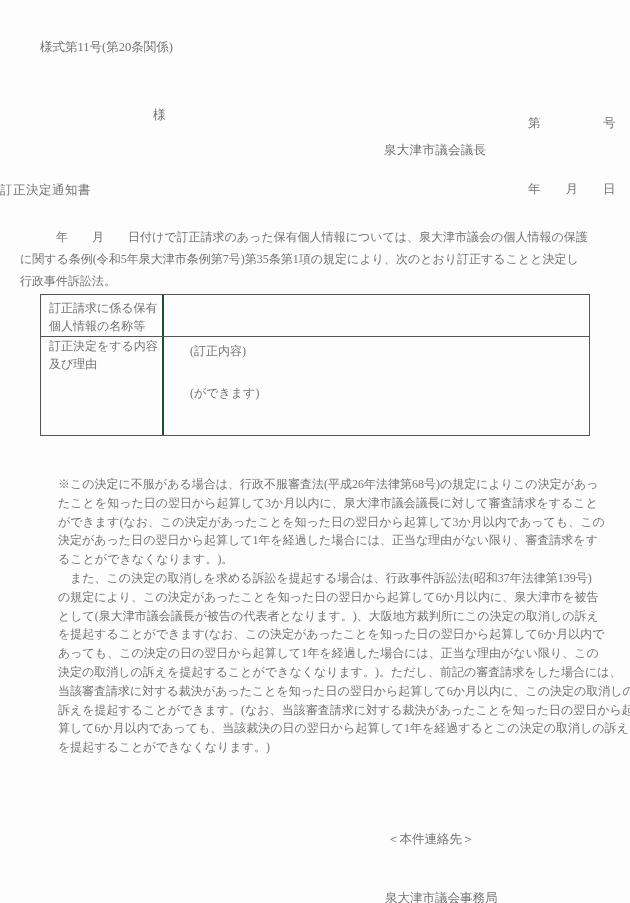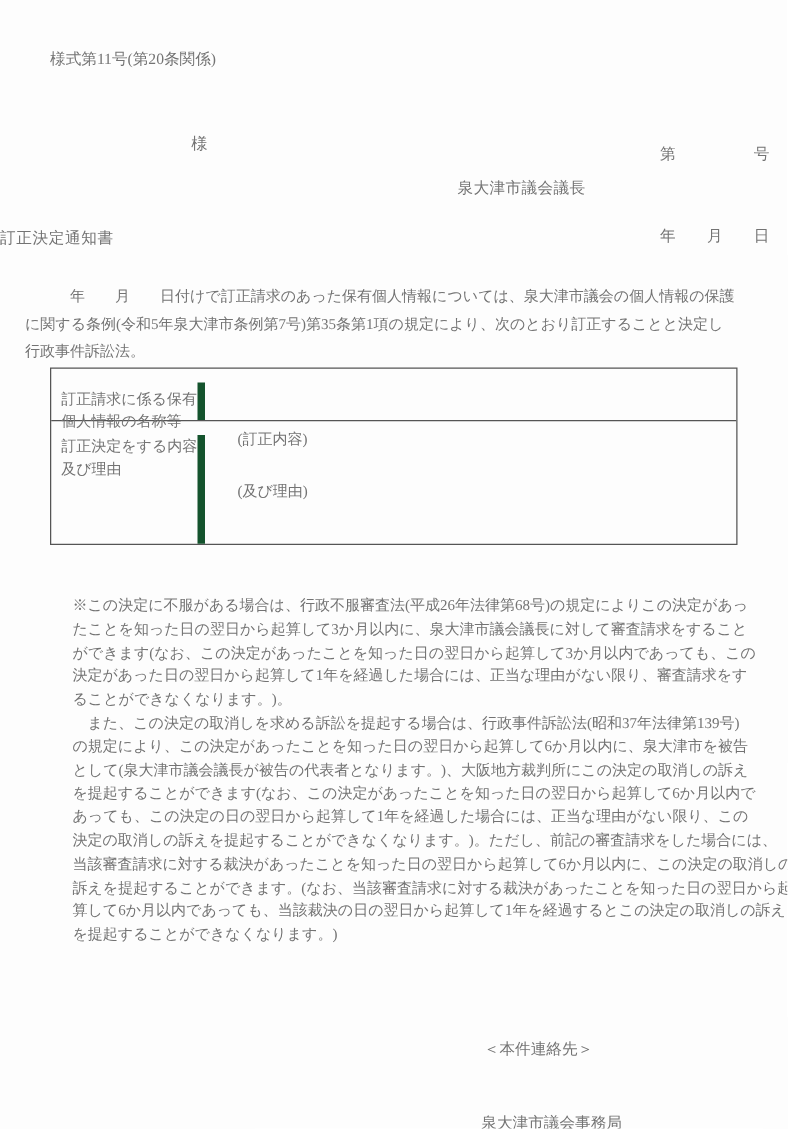--- a/index.html
+++ b/index.html
@@ -20,21 +20,21 @@
   }
   .doc-number-block {
     position: absolute; left: 504px; top: 68px;
     font-size: 12.5px; line-height: 22px; white-space: pre; margin-left: 24px;
   }
   .addressee {
     position: absolute; left: 153px; top: 106px;
     font-size: 13px;
   }
   .sender {
-    position: absolute; left: 366px; top: 142px;
+    position: absolute; left: 384px; top: 142px;
     font-size: 12.5px; letter-spacing: 0.3px; white-space: pre;
   }
   .doc-title {
     position: absolute; left: 0; top: 182px; width: 630px;
     font-size: 12.5px; letter-spacing: 0.5px;
   }
   .body-para {
     position: absolute; left: 20px; top: 226px;
     font-size: 12px; line-height: 22px;
   }
@@ -43,24 +43,23 @@
   .tbl {
     position: absolute; left: 40px; top: 294px;
     width: 550px; box-sizing: border-box;
     border: 1px solid #555;
     font-size: 12px;
   }
   .trow { display: flex; box-sizing: border-box; }
   .trow + .trow { border-top: 1px solid #555; }
   .tlabel {
     width: 123px; box-sizing: border-box;
-    border-right: 6px solid #14532d;
+    border-right: 2px solid #14532d;
     padding: 4px 17px 0 8px;
     line-height: 18px;
-    margin-top: 11px;
   }
   .tvalue {
     flex: 1; box-sizing: border-box;
     padding: 4px 6px 0 26px;
     line-height: 21px;
   }
   .row-1 { height: 41px; }
   .row-2 { height: 34px; }
   .row-3 { height: 99px; }
   .row-3 .tlabel { display: flex; flex-direction: column; justify-content: flex-start; padding-top: 0; }
@@ -109,21 +108,21 @@
       <div class="tvalue"></div>
     </div>
     <div class="trow row-3">
       <div class="tlabel">
         <div class="line">訂正決定をする内容</div>
         <div class="line">及び理由</div>
       </div>
       <div class="tvalue">
           <div class="line">(訂正内容)</div>
           <div class="line">&nbsp;</div>
-          <div class="line">(及び理由)</div>
+          <div class="line">(ができます)</div>
         </div>
     </div>
   </div>
 
   <div class="notes">
       <div class="line">※この決定に不服がある場合は、行政不服審査法(平成26年法律第68号)の規定によりこの決定があっ</div>
       <div class="line">たことを知った日の翌日から起算して3か月以内に、泉大津市議会議長に対して審査請求をすること</div>
       <div class="line">ができます(なお、この決定があったことを知った日の翌日から起算して3か月以内であっても、この</div>
       <div class="line">決定があった日の翌日から起算して1年を経過した場合には、正当な理由がない限り、審査請求をす</div>
       <div class="line">ることができなくなります。)。</div>

